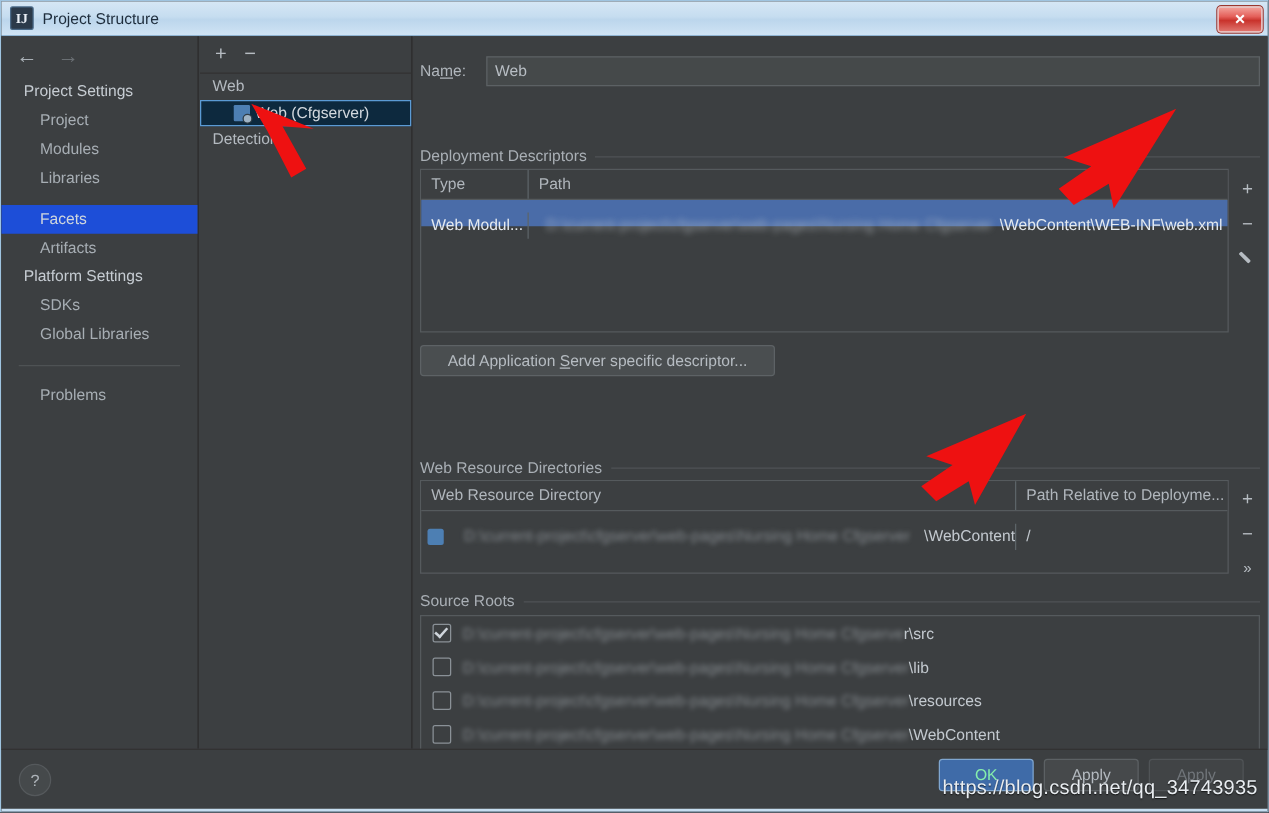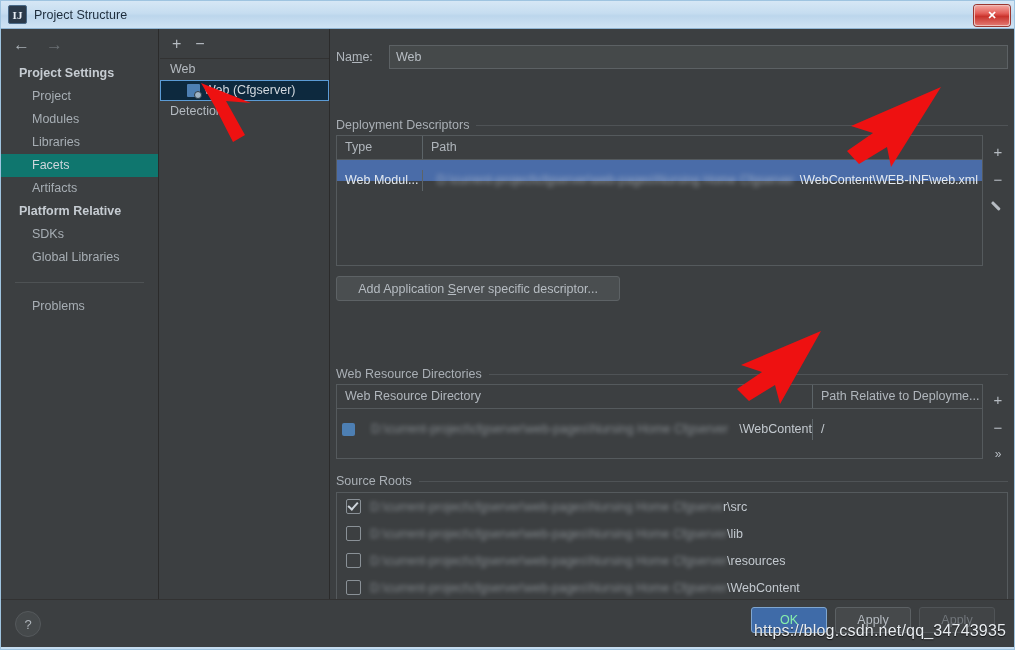--- a/index.html
+++ b/index.html
@@ -96,37 +96,38 @@
     font-size: 17px;
     line-height: 1;
     color: #a9b0b6;
     cursor: pointer;
     user-select: none;
   }
   .nav-arrow.disabled { color: #6a6f73; cursor: default; }
   .side-list { margin-top: 3px; }
   .side-group {
     font-size: 12.5px;
-    font-weight: bold;
+    font-weight: normal;
     color: #c6ccd2;
     padding: 4px 0 4px 18px;
     height: 15px;
     line-height: 15px;
   }
   .side-item {
     font-size: 12.5px;
     color: #a7aeb4;
     padding: 4px 0 4px 31px;
     height: 15px;
     line-height: 15px;
     cursor: pointer;
   }
   .side-item.selected {
-    background: #0f766e;
+    background: #1d4ed8;
     color: #cfd6dd;
+    margin-top: 10px;
   }
   .side-sep {
     height: 1px;
     background: #4e5254;
     margin: 13px 14px 12px 14px;
   }
 
   
   .tree-panel {
     position: absolute;
@@ -464,21 +465,21 @@
         <span class="nav-arrow">←</span>
         <span class="nav-arrow disabled">→</span>
       </div>
       <div class="side-list">
         <div class="side-group">Project Settings</div>
         <div class="side-item">Project</div>
         <div class="side-item">Modules</div>
         <div class="side-item">Libraries</div>
         <div class="side-item selected">Facets</div>
         <div class="side-item">Artifacts</div>
-        <div class="side-group">Platform Relative</div>
+        <div class="side-group">Platform Settings</div>
         <div class="side-item">SDKs</div>
         <div class="side-item">Global Libraries</div>
         <div class="side-sep"></div>
         <div class="side-item">Problems</div>
       </div>
     </div>
 
     <div class="tree-panel">
       <div class="tree-toolbar">
         <span class="tt-btn">+</span>

